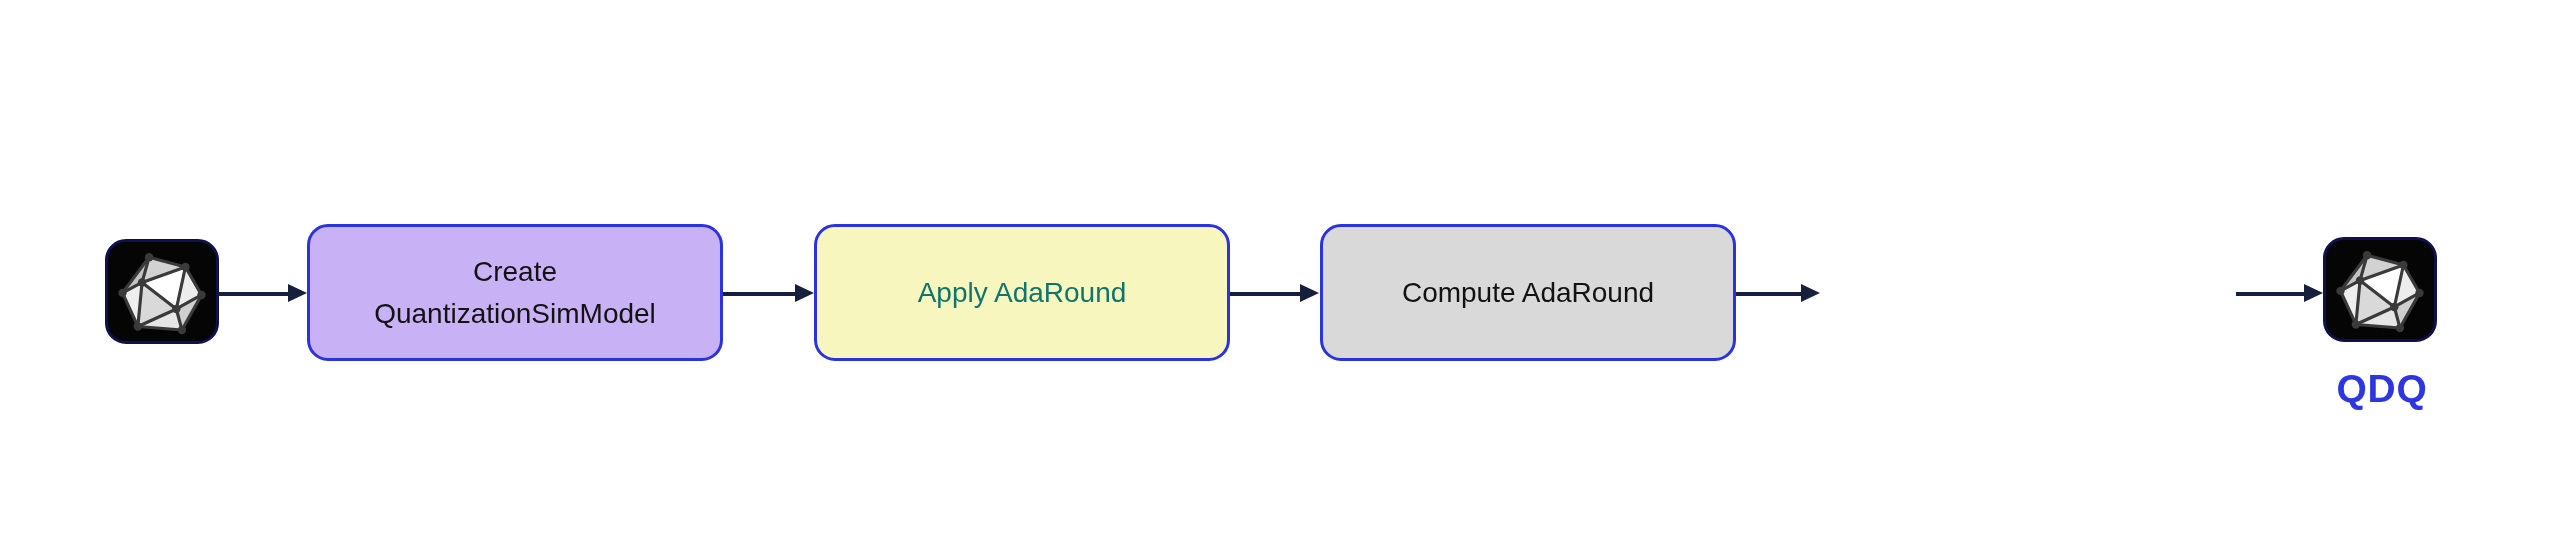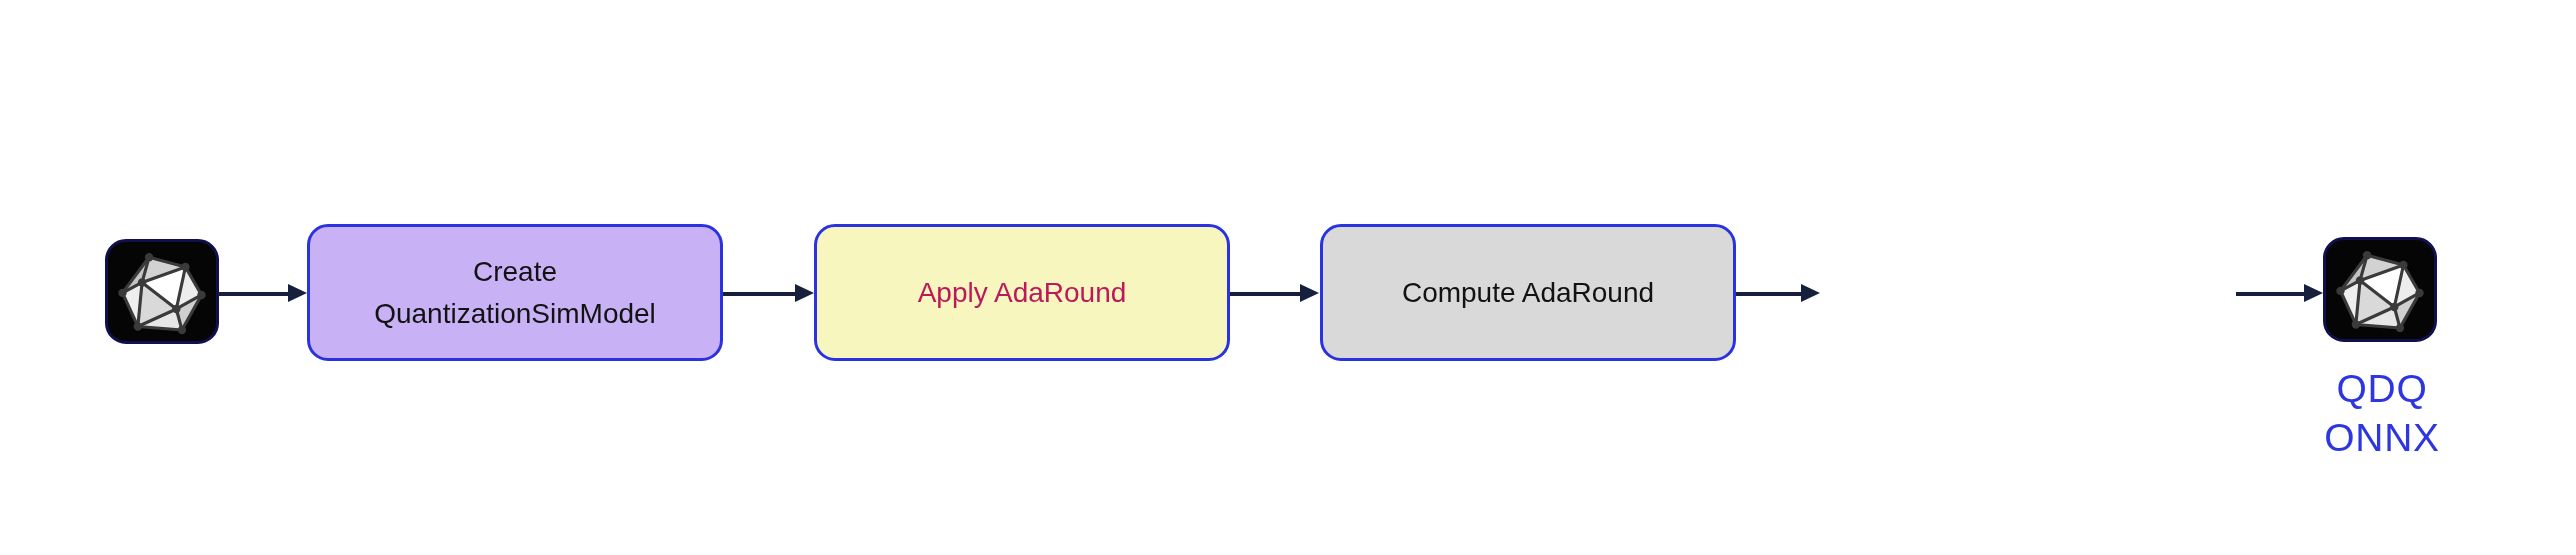--- a/index.html
+++ b/index.html
@@ -64,21 +64,21 @@
     border-left: 19.5px solid #16203d;
   }
 
   
   .output-label {
     position: absolute;
     left: 2316px;
     top: 340px;
     width: 132px;
     text-align: center;
-    font-weight: normal;
+    font-weight: bold;
     font-size: 39px;
     line-height: 49px;
     color: #2e36e0;
     letter-spacing: 0.7px;
   }
   .output-label .line { display: block; }
 </style>
 </head>
 <body>
 
@@ -134,21 +134,21 @@
   <div class="step" style="left: 307px; background-color: rgb(201, 177, 245); border-color: rgb(43, 51, 224); color: rgb(18, 18, 18);">
     <span class="line">Create</span>
     <span class="line">QuantizationSimModel</span>
   </div>
 
   <div class="arrow" style="left:723px; width:91px;">
     <div class="shaft" style="background-color: rgb(22, 32, 61);"></div>
     <div class="head" style="border-left-color: rgb(22, 32, 61);"></div>
   </div>
 
-  <div class="step" style="left: 814px; background-color: rgb(246, 246, 190); border-color: rgb(43, 51, 224); color: #be185d;">
+  <div class="step" style="left: 814px; background-color: rgb(246, 246, 190); border-color: rgb(43, 51, 224); color: #0f766e;">
     <span class="line">Apply AdaRound</span>
   </div>
 
   <div class="arrow" style="left:1230px; width:89px;">
     <div class="shaft" style="background-color: rgb(22, 32, 61);"></div>
     <div class="head" style="border-left-color: rgb(22, 32, 61);"></div>
   </div>
 
   <div class="step" style="left: 1320px; background-color: rgb(217, 217, 217); border-color: rgb(43, 51, 224); color: rgb(18, 18, 18);">
     <span class="line">Compute AdaRound</span>
@@ -202,17 +202,16 @@
         <circle cx="47" cy="125" r="6"></circle>
           <circle cx="25" cy="77" r="6"></circle>
         <circle cx="53" cy="62" r="6"></circle>
           <circle cx="102" cy="100" r="6"></circle>
       </g>
     </svg>
   </div>
 
   <div class="output-label" style="color: rgb(46, 54, 224);">
     <span class="line">QDQ</span>
-    <span class="line">ONNX</span>
   </div>
 
 </div>
 
 
 </body></html>

